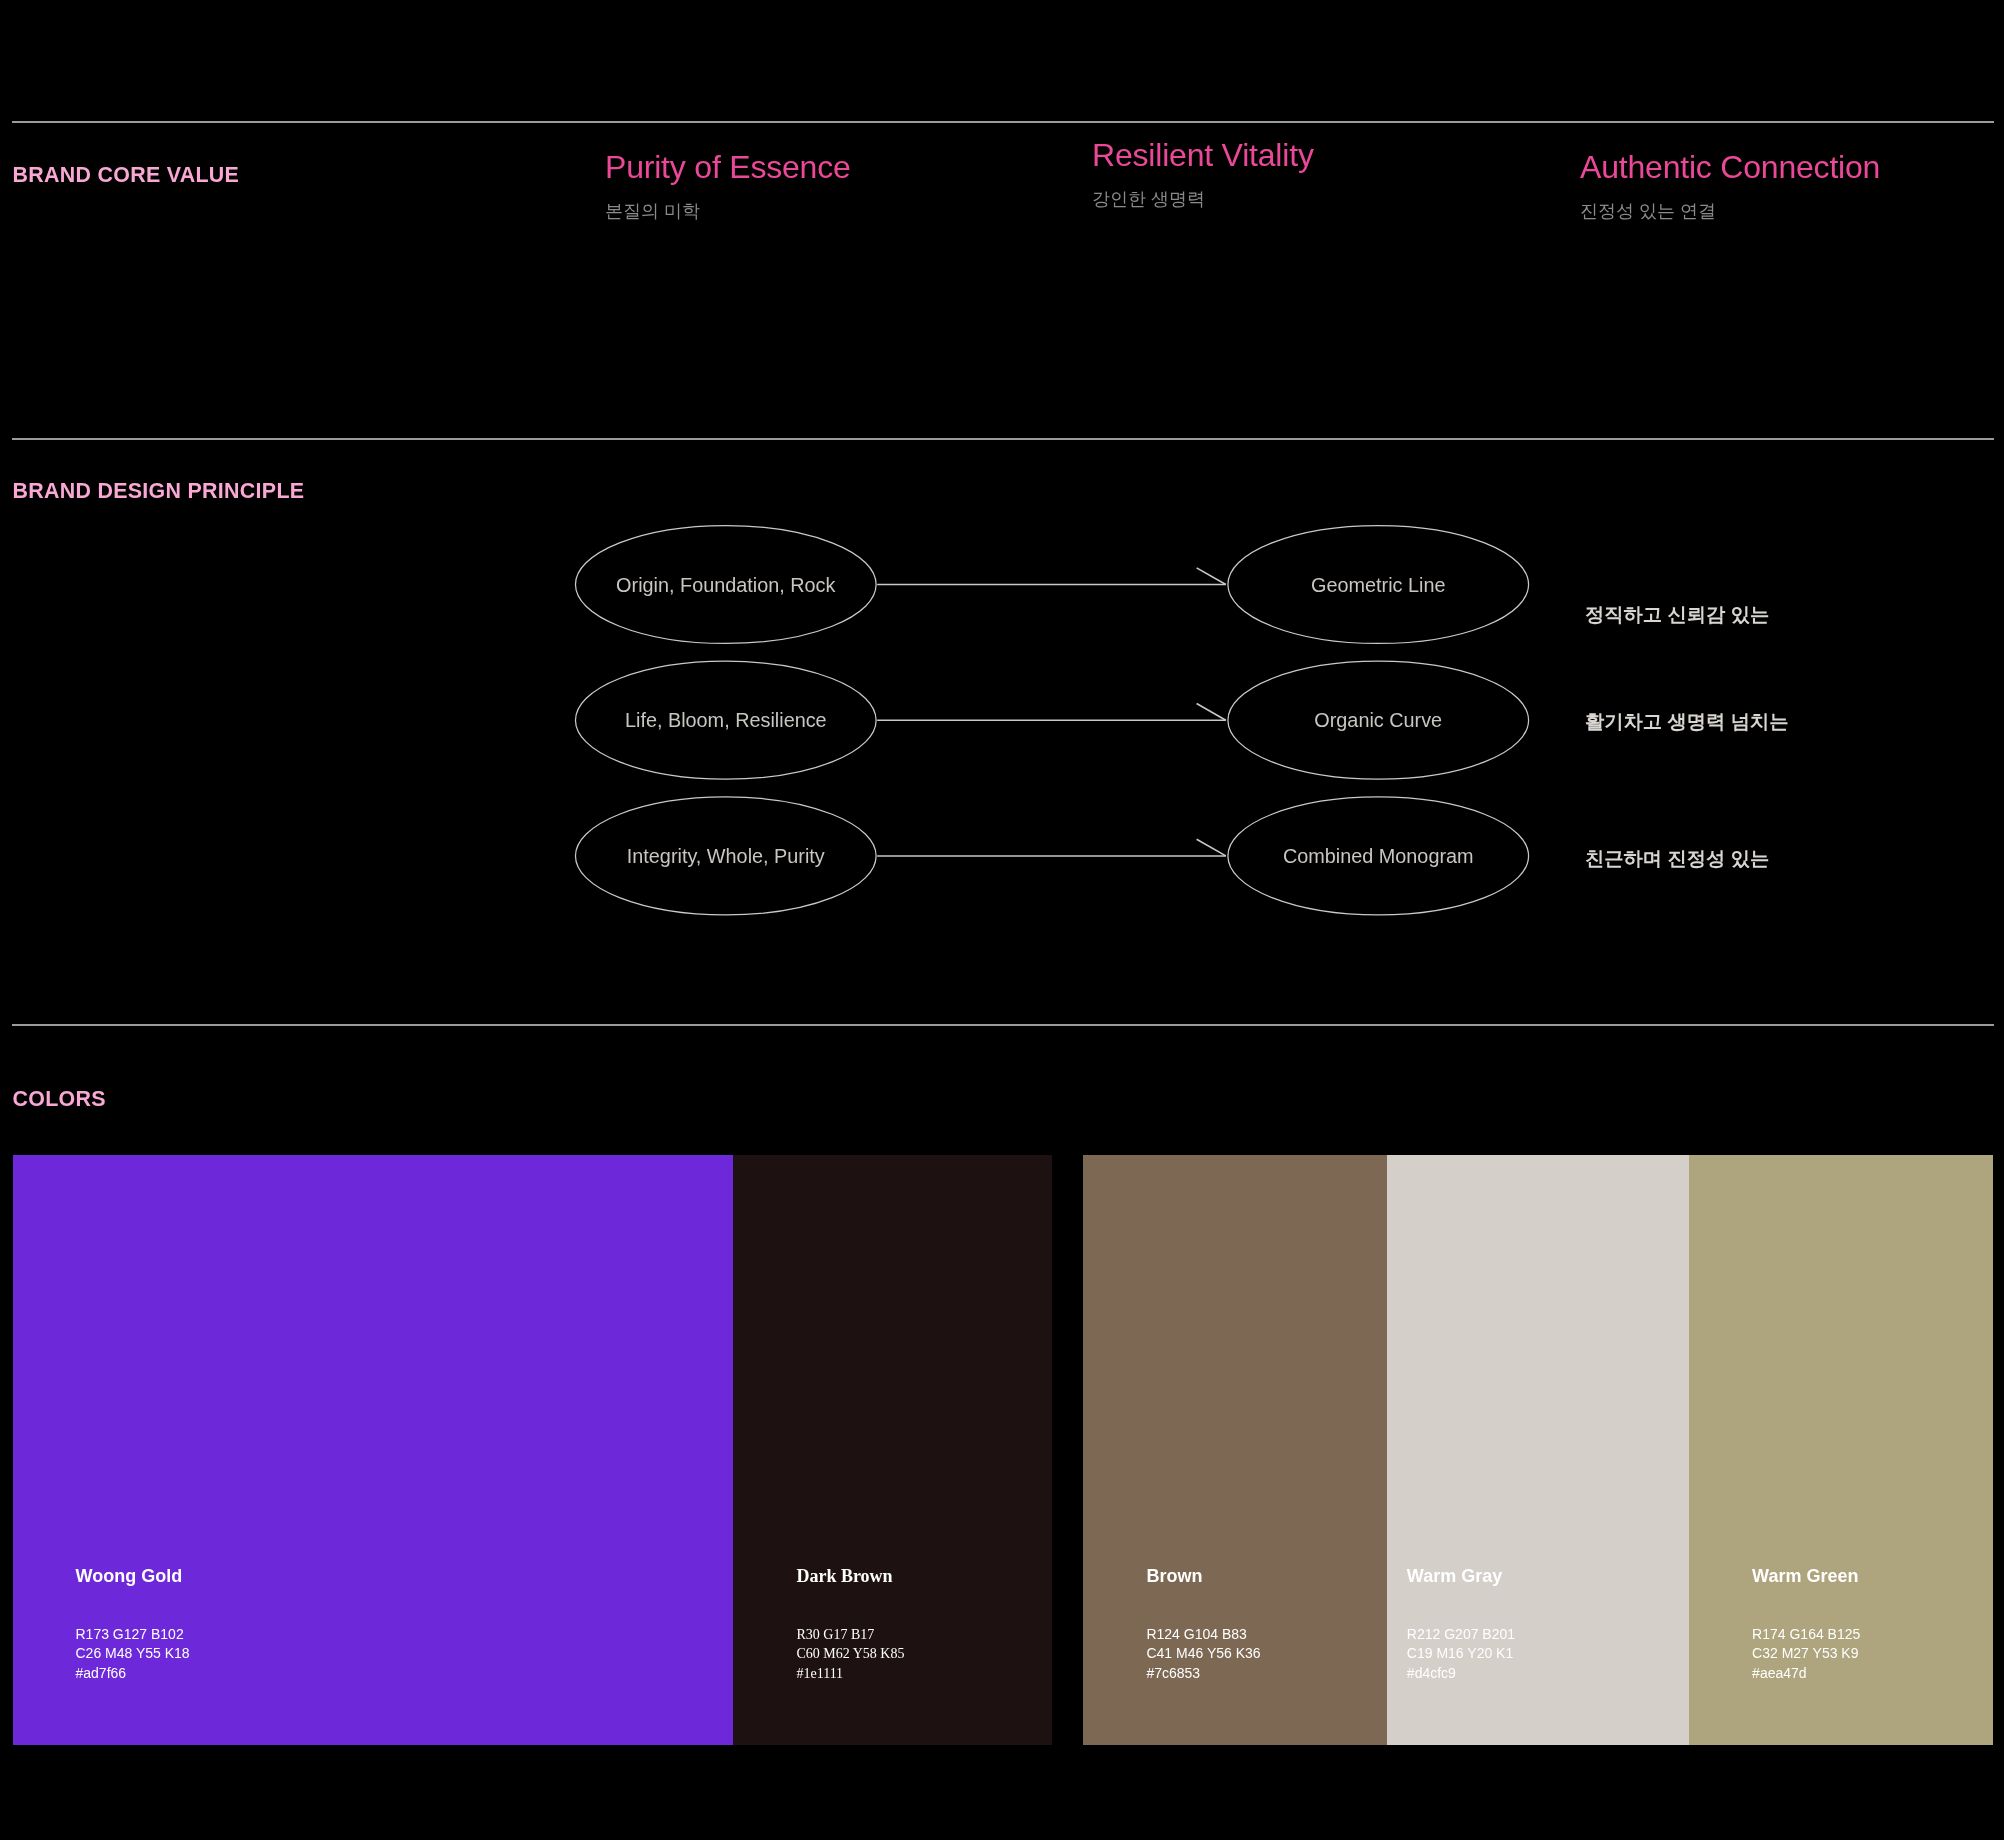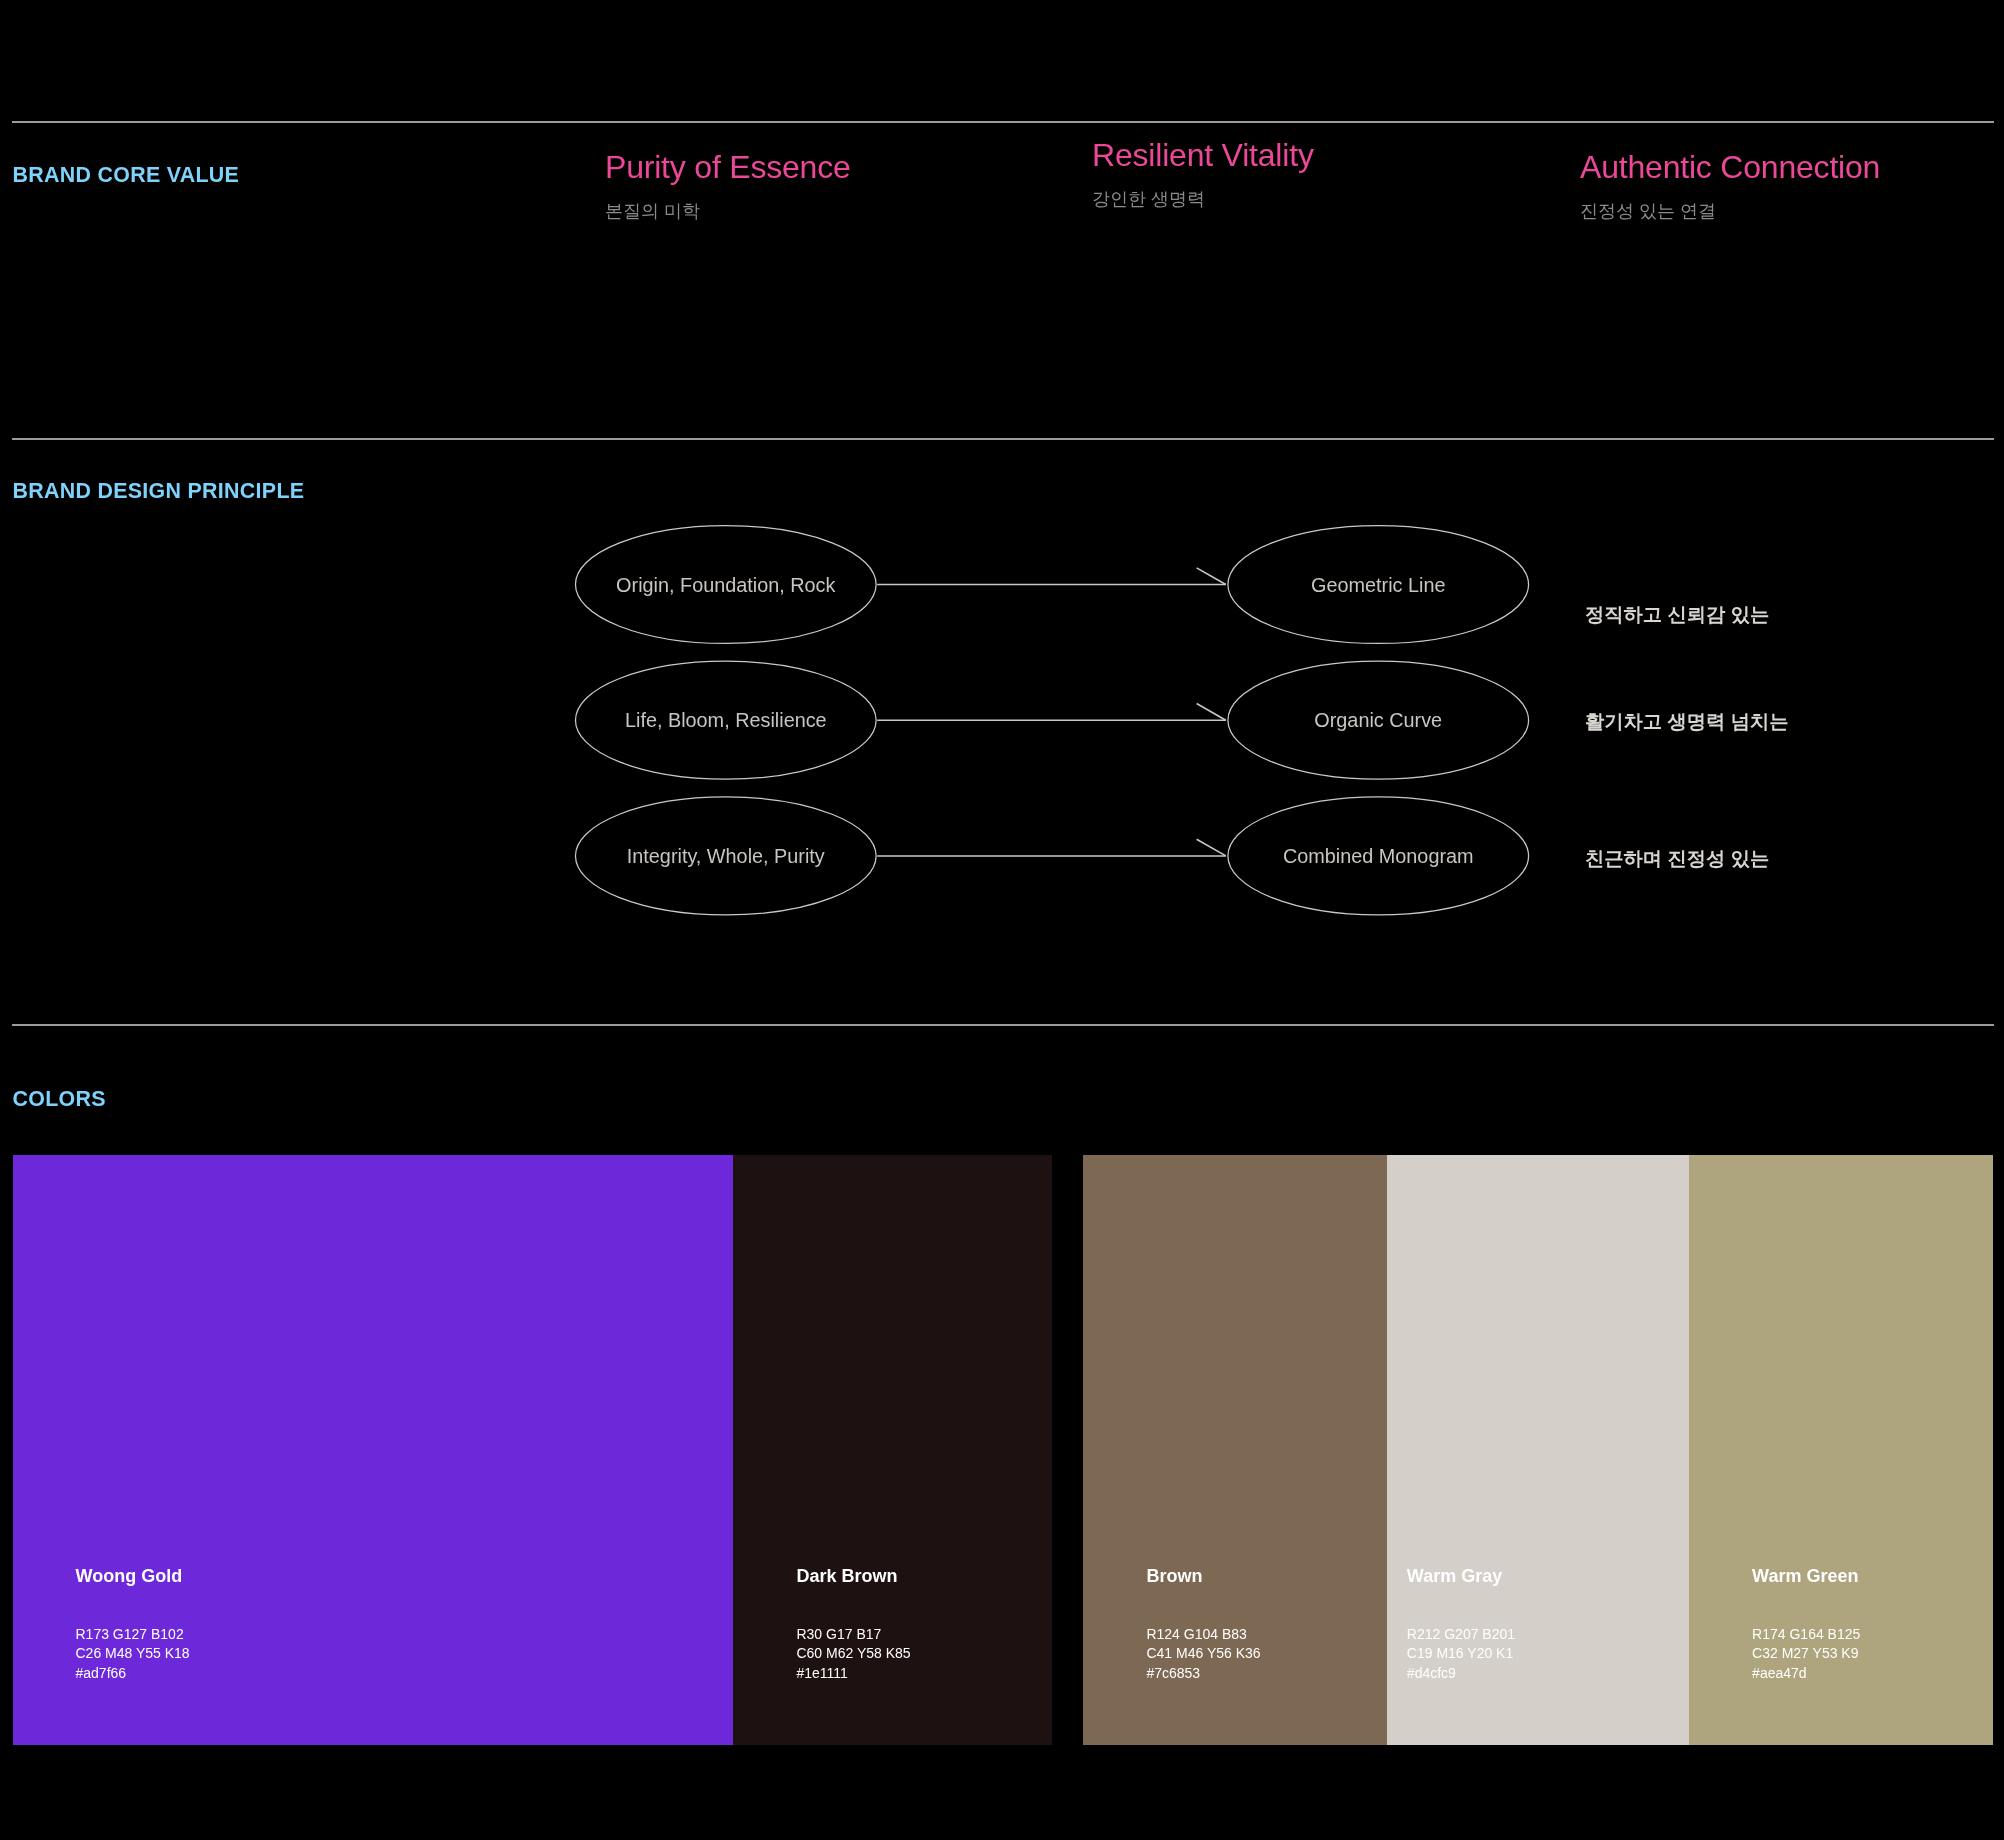--- a/index.html
+++ b/index.html
@@ -27,21 +27,21 @@
     background:#9b9b9b;
   }
   .rule.r1 { top:121px; }
   .rule.r2 { top:438px; }
   .rule.r3 { top:1024px; }
 
   
   .sec-label {
     position:absolute;
     left:12.5px;
-    color:#7dd3fc;
+    color:#f9a8d4;
     font-size:21.4px;
     font-weight:700;
     letter-spacing:0.3px;
     white-space:nowrap;
   }
   .sec-label.core   { top:163px; }
   .sec-label.princ  { top:479px; }
   .sec-label.colors { top:1087px; }
 
   
@@ -115,21 +115,21 @@
   }
   .swatch {
     position:relative;
     height:100%;
     display:flex;
     flex-direction:column;
     justify-content:flex-end;
     padding:0 0 62px 63px;
   }
   .swatch.s1 { width:739px; }
-  .swatch.s2 { width:326px; }
+  .swatch.s2 { width:326px;font-family:Liberation Serif, serif; }
   .swatch.s3 { width:310px;margin-left:31px; }
   .swatch.s4 { width:310px;padding-left:20px; }
   .swatch.s5 { width:310px; }
   .swatch .name {
     color:#ffffff;
     font-size:18px;
     font-weight:700;
     white-space:nowrap;
     margin-bottom:38px;
     line-height:1.1;

